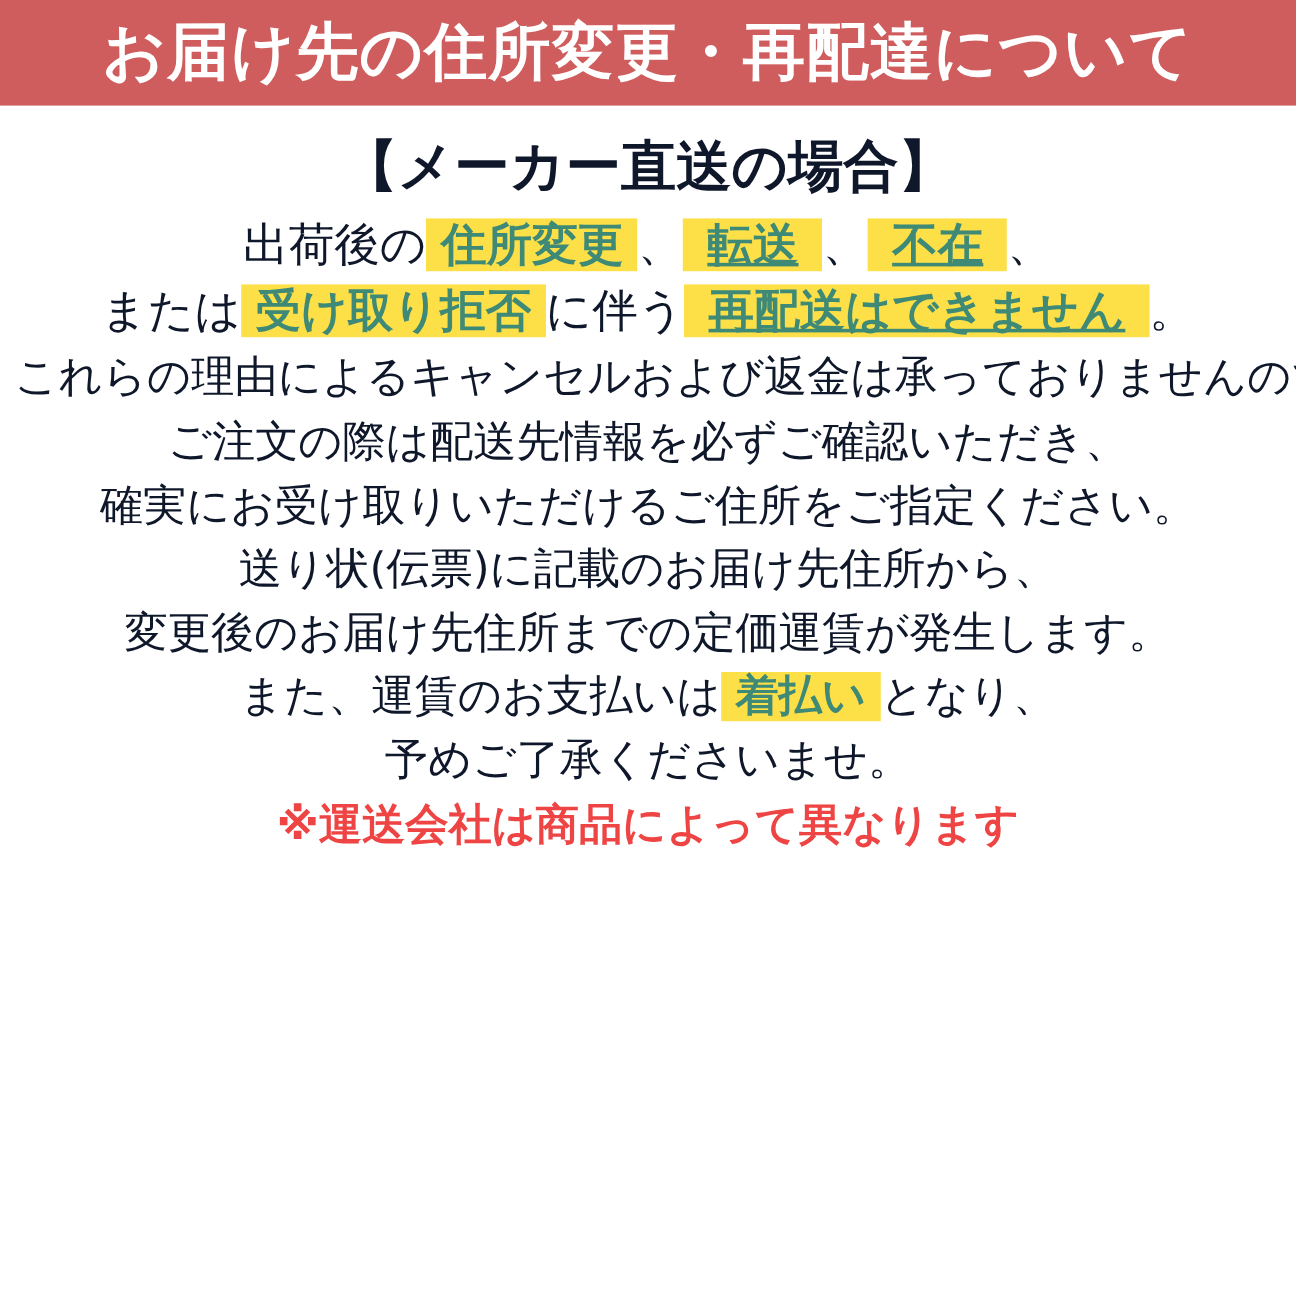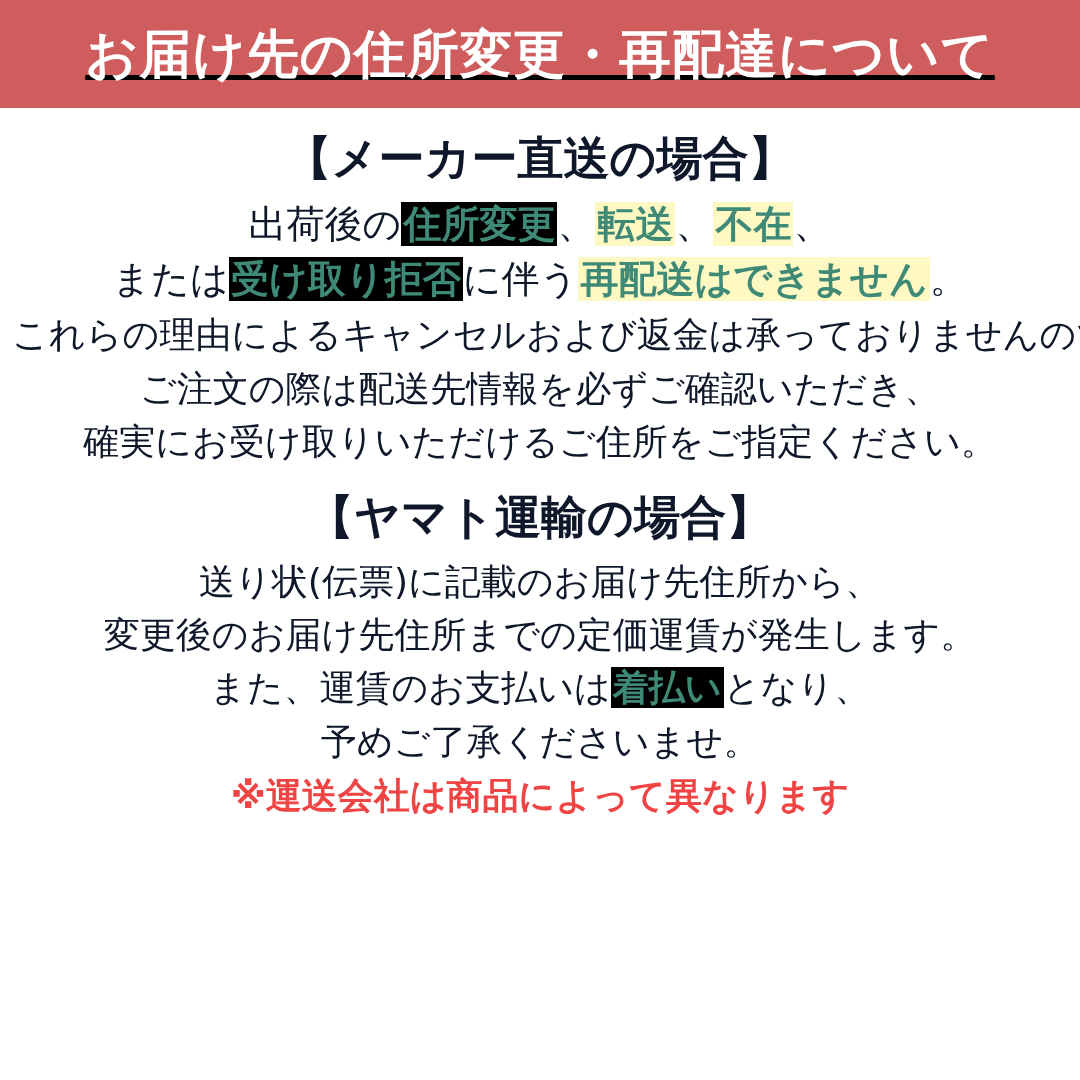--- a/index.html
+++ b/index.html
@@ -14,27 +14,26 @@
     overflow: hidden;
   }
   .page {
     position: relative;
     width: 1080px;
     height: 1080px;
     box-sizing: border-box;
   }
   .header-band {
     width: 100%;
-    height: 108px;
+    height: 88px;
     background: #cf5d5d;
     display: flex;
     align-items: center;
     justify-content: center;
     box-sizing: border-box;
-    text-decoration: underline;
   }
   .header-title {
     color: #ffffff;
     font-size: 52px;
     font-weight: bold;
     letter-spacing: 1px;
     line-height: 1;
     white-space: nowrap;
   }
   .content {
@@ -58,30 +57,31 @@
     font-size: 38px;
     line-height: 1.42;
     text-align: center;
     white-space: nowrap;
     margin: 2px 0;
   }
   .line.small {
     font-size: 36px;
   }
   .hl-green {
-    background: #000000;
+    background: #fde047;
     color: #3f8a77;
     font-weight: bold;
-    padding: 0 2px;
+    padding: 0 12px;
   }
   .hl-pink {
-    background: #fef9c3;
+    background: #fde047;
     color: #3f8a77;
     font-weight: bold;
-    padding: 0 2px;
+    padding: 0 20px;
+    text-decoration: underline;
   }
   .plain-teal {
     color: #0f172a;
   }
   .note-red {
     color: #ef4444;
     font-size: 36px;
     font-weight: bold;
     line-height: 1.3;
     margin-top: 6px;
@@ -115,21 +115,20 @@
     </div>
 
     <div class="line small">
       <span class="plain-teal">ご注文の際は配送先情報を必ずご確認いただき、</span>
     </div>
 
     <div class="line small">
       <span class="plain-teal">確実にお受け取りいただけるご住所をご指定ください。</span>
     </div>
 
-    <div class="section-heading second">【ヤマト運輸の場合】</div>
 
 
     <div class="line small">
       <span class="plain-teal">送り状(伝票)に記載のお届け先住所から、</span>
     </div>
 
     <div class="line small">
       <span class="plain-teal">変更後のお届け先住所までの定価運賃が発生します。</span>
     </div>
 

